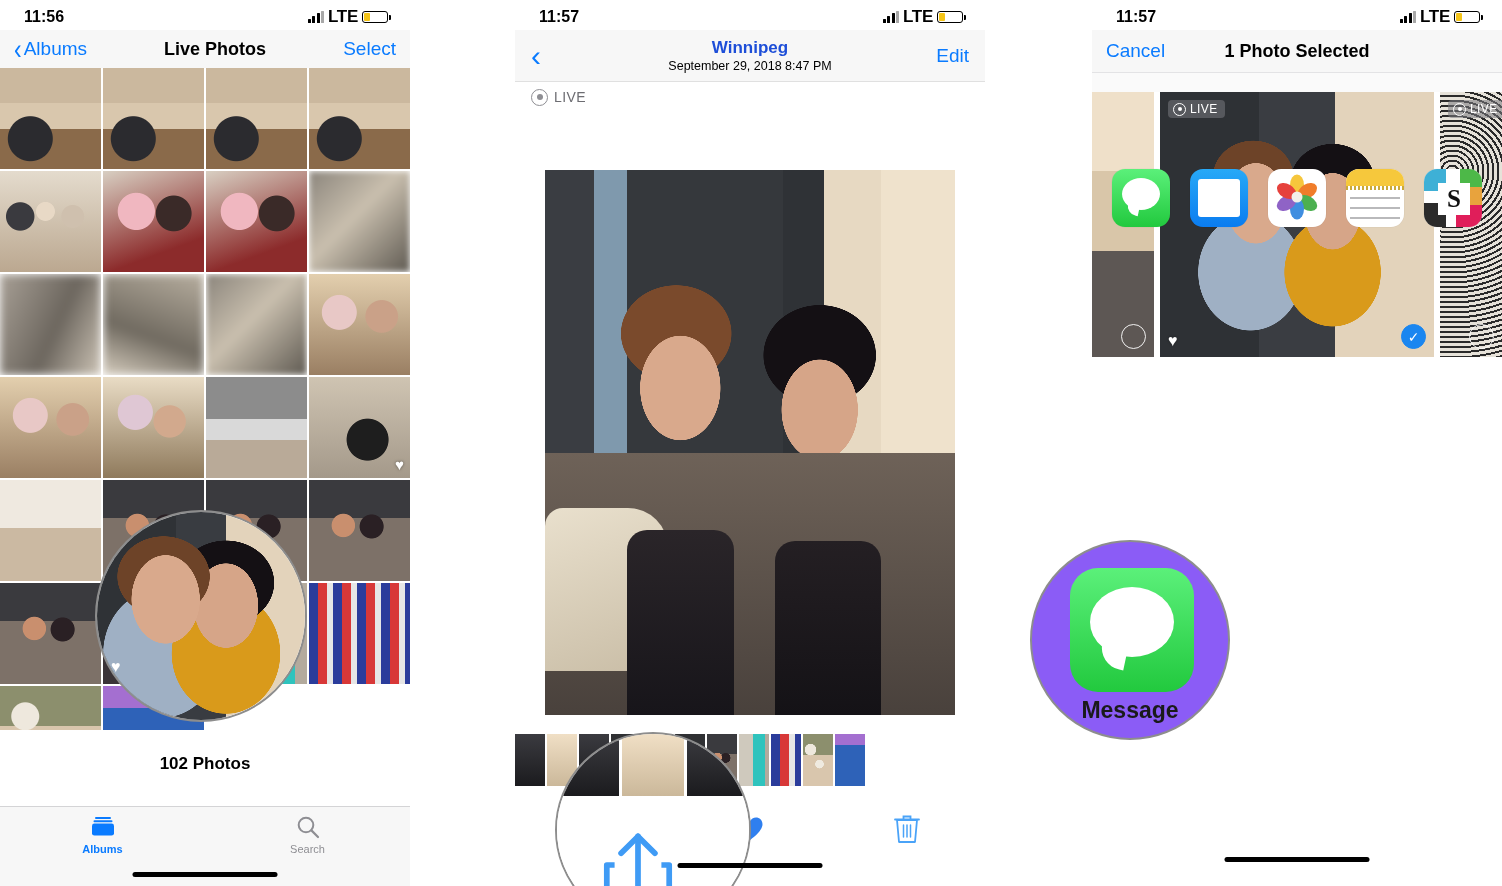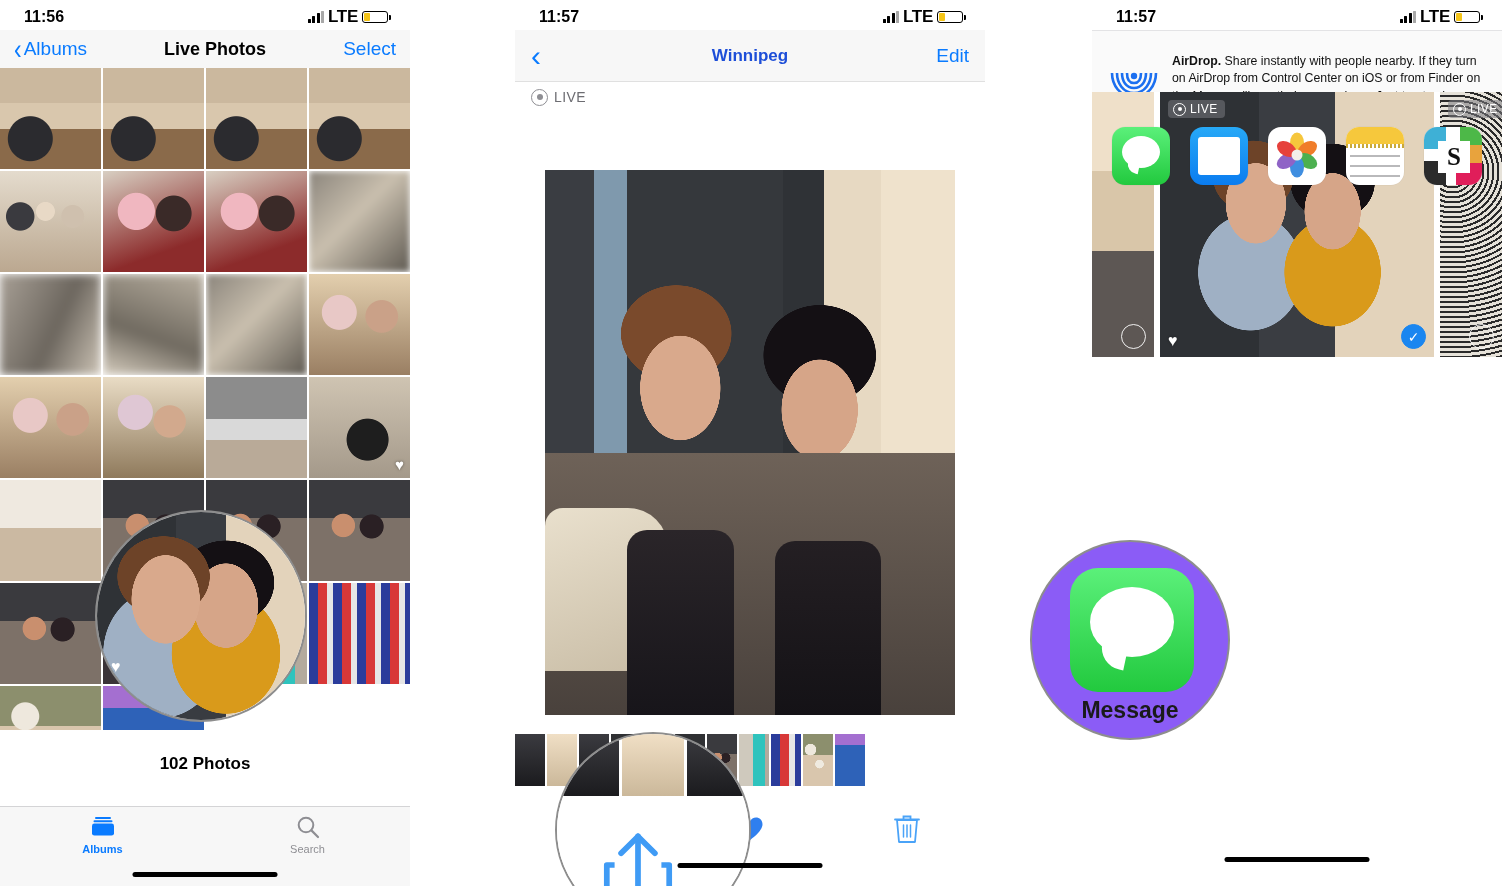--- a/index.html
+++ b/index.html
@@ -398,20 +398,21 @@
             <span></span>
           </span>
       </span>
     </div>
 
     <div class="navbar split">
       <div class="nav-row">
         <span class="big-chev">‹</span>
         <span class="nav-center">
           <span class="t1">Winnipeg</span>
+          <span class="t2">September 29, 2018  8:47 PM</span>
         </span>
         <span class="nav-blue" style="z-index:2">Edit</span>
       </div>
     </div>
 
     <div class="live-row">
       <span class="live-ring">
           <b></b>
         </span>
       <span class="live-txt">LIVE</span>
@@ -492,20 +493,25 @@
             <i></i>
             <i></i>
           </span>
         <span class="lte">LTE</span>
         <span class="batt">
             <span></span>
           </span>
       </span>
     </div>
 
+    <div class="navbar" style="height:42px">
+      <span class="nav-blue">Cancel</span>
+      <span class="nav-title" style="position:absolute;left:0;right:0;text-align:center;">1 Photo Selected</span>
+      <span style="width:56px"></span>
+    </div>
 
     <div class="strip3" id="strip3">
         <div class="s side">
           <div class="art a-room" style="position: absolute; inset: 0px;"></div>
           <div class="selcircle"></div>
         </div>
         <div class="s main">
           <div class="art a-sel" style="position: absolute; inset: 0px;"></div>
           <div style="position: absolute; inset: 0px; background: radial-gradient(30px 40px at 35% 42%, rgb(217, 169, 140) 0px, rgb(217, 169, 140) 100%, transparent 101%), radial-gradient(40px 36px at 34% 32%, rgb(109, 67, 40) 0px, rgb(109, 67, 40) 100%, transparent 101%), radial-gradient(28px 38px at 63% 45%, rgb(214, 165, 136) 0px, rgb(214, 165, 136) 100%, transparent 101%), radial-gradient(42px 38px at 63% 34%, rgb(20, 16, 20) 0px, rgb(20, 16, 20) 100%, transparent 101%), radial-gradient(48px 54px at 63% 68%, rgb(217, 154, 27) 0px, rgb(217, 154, 27) 100%, transparent 101%), radial-gradient(52px 58px at 33% 68%, rgb(159, 176, 196) 0px, rgb(159, 176, 196) 100%, transparent 101%), linear-gradient(90deg, rgb(46, 49, 53) 0px, rgb(46, 49, 53) 36%, rgb(58, 61, 66) 36%, rgb(58, 61, 66) 64%, rgb(227, 211, 187) 64%, rgb(227, 211, 187) 100%);"></div>
           <div class="livebadge">

